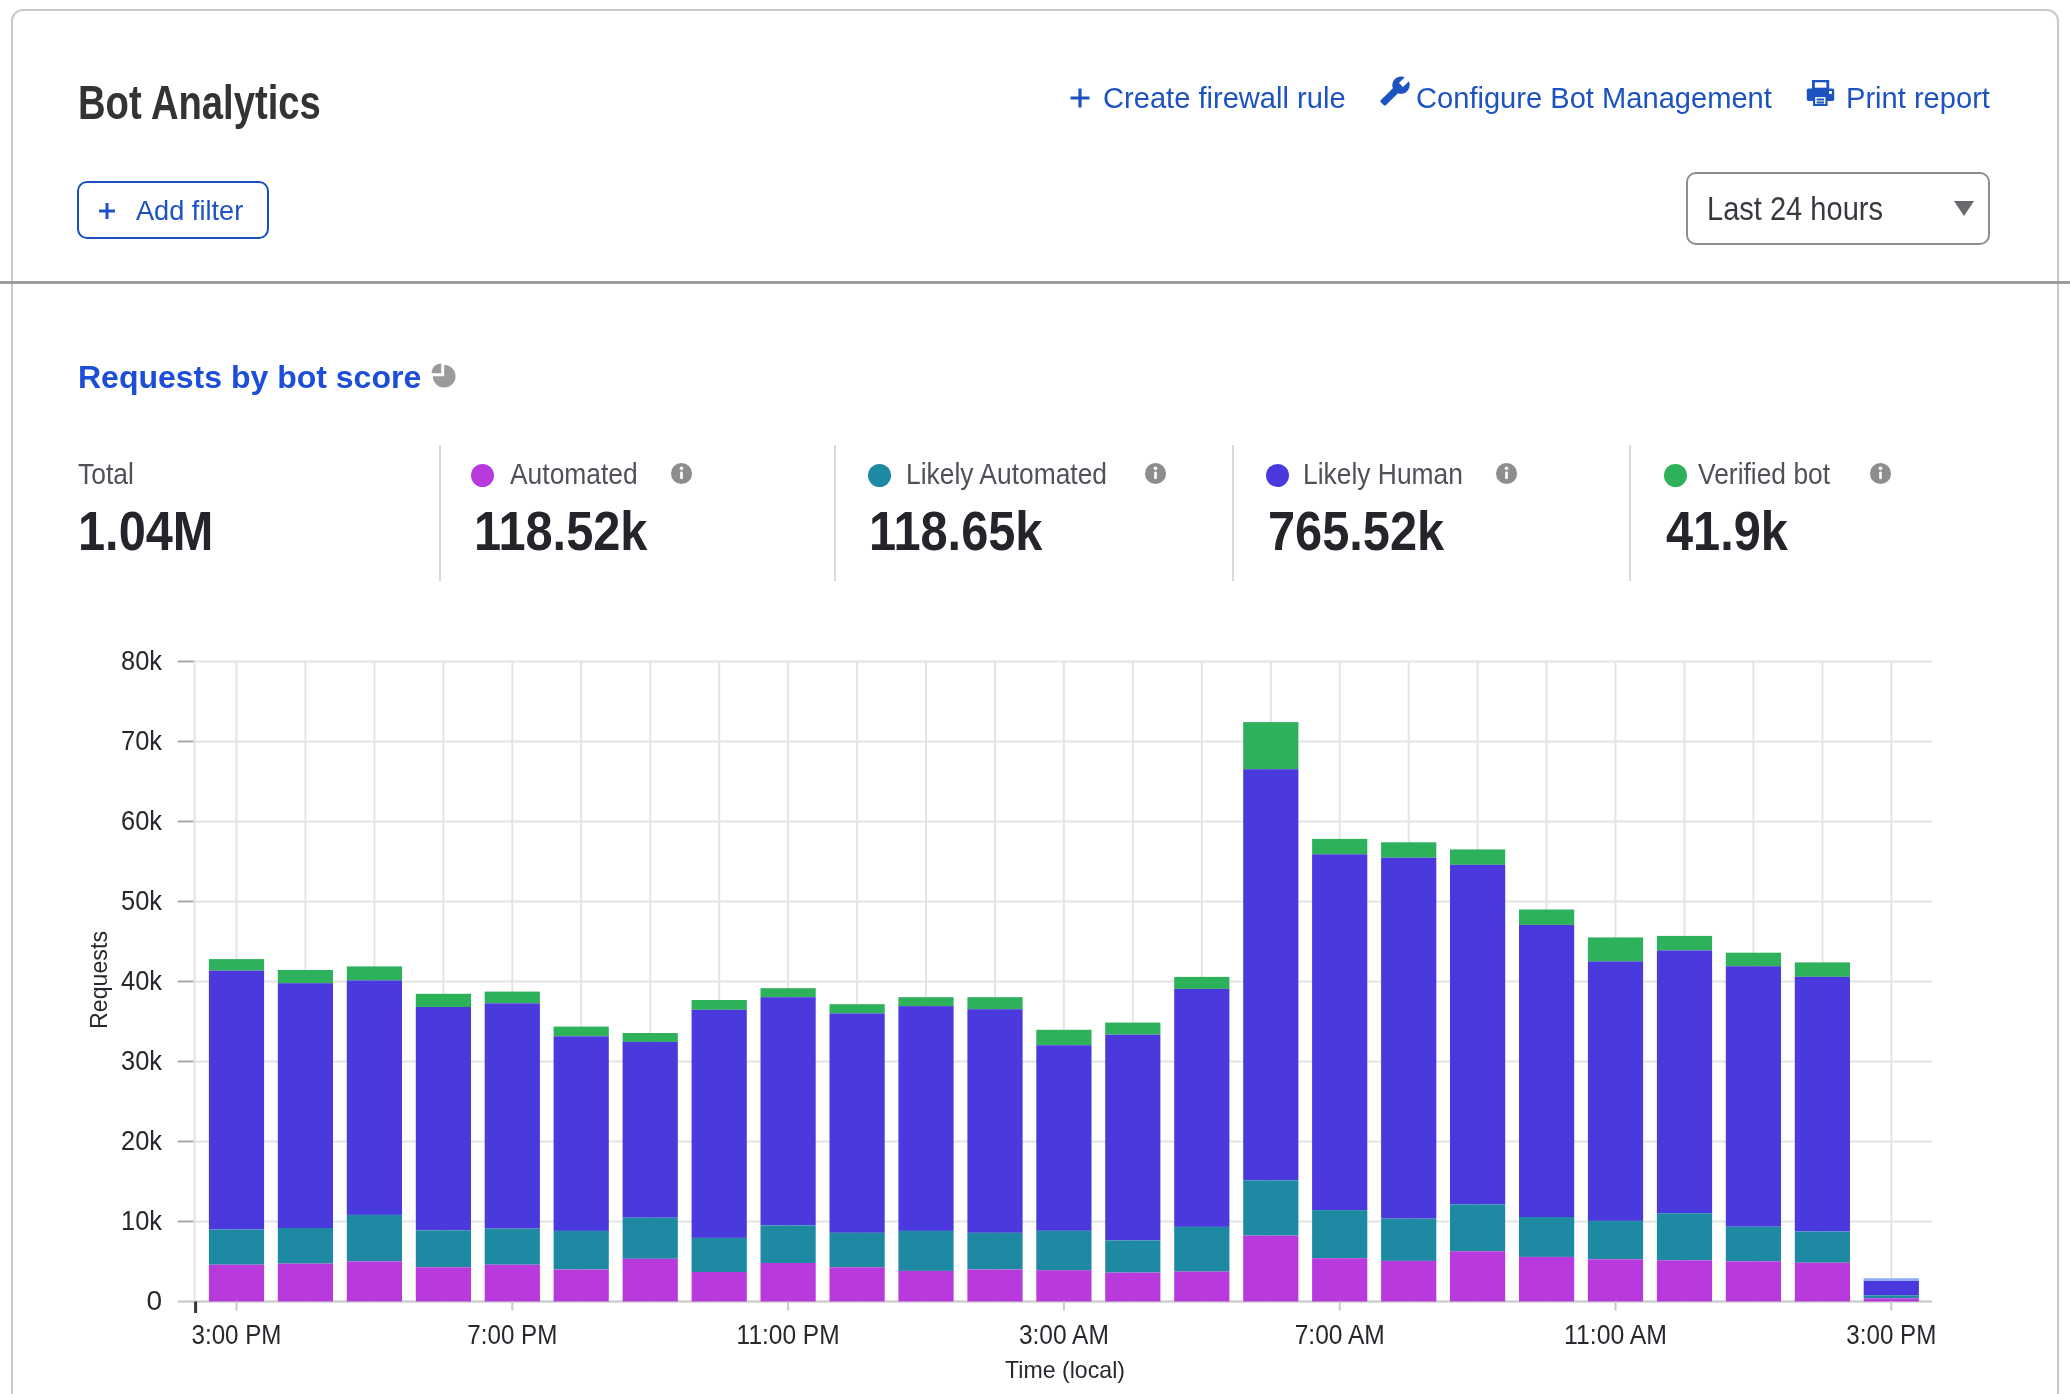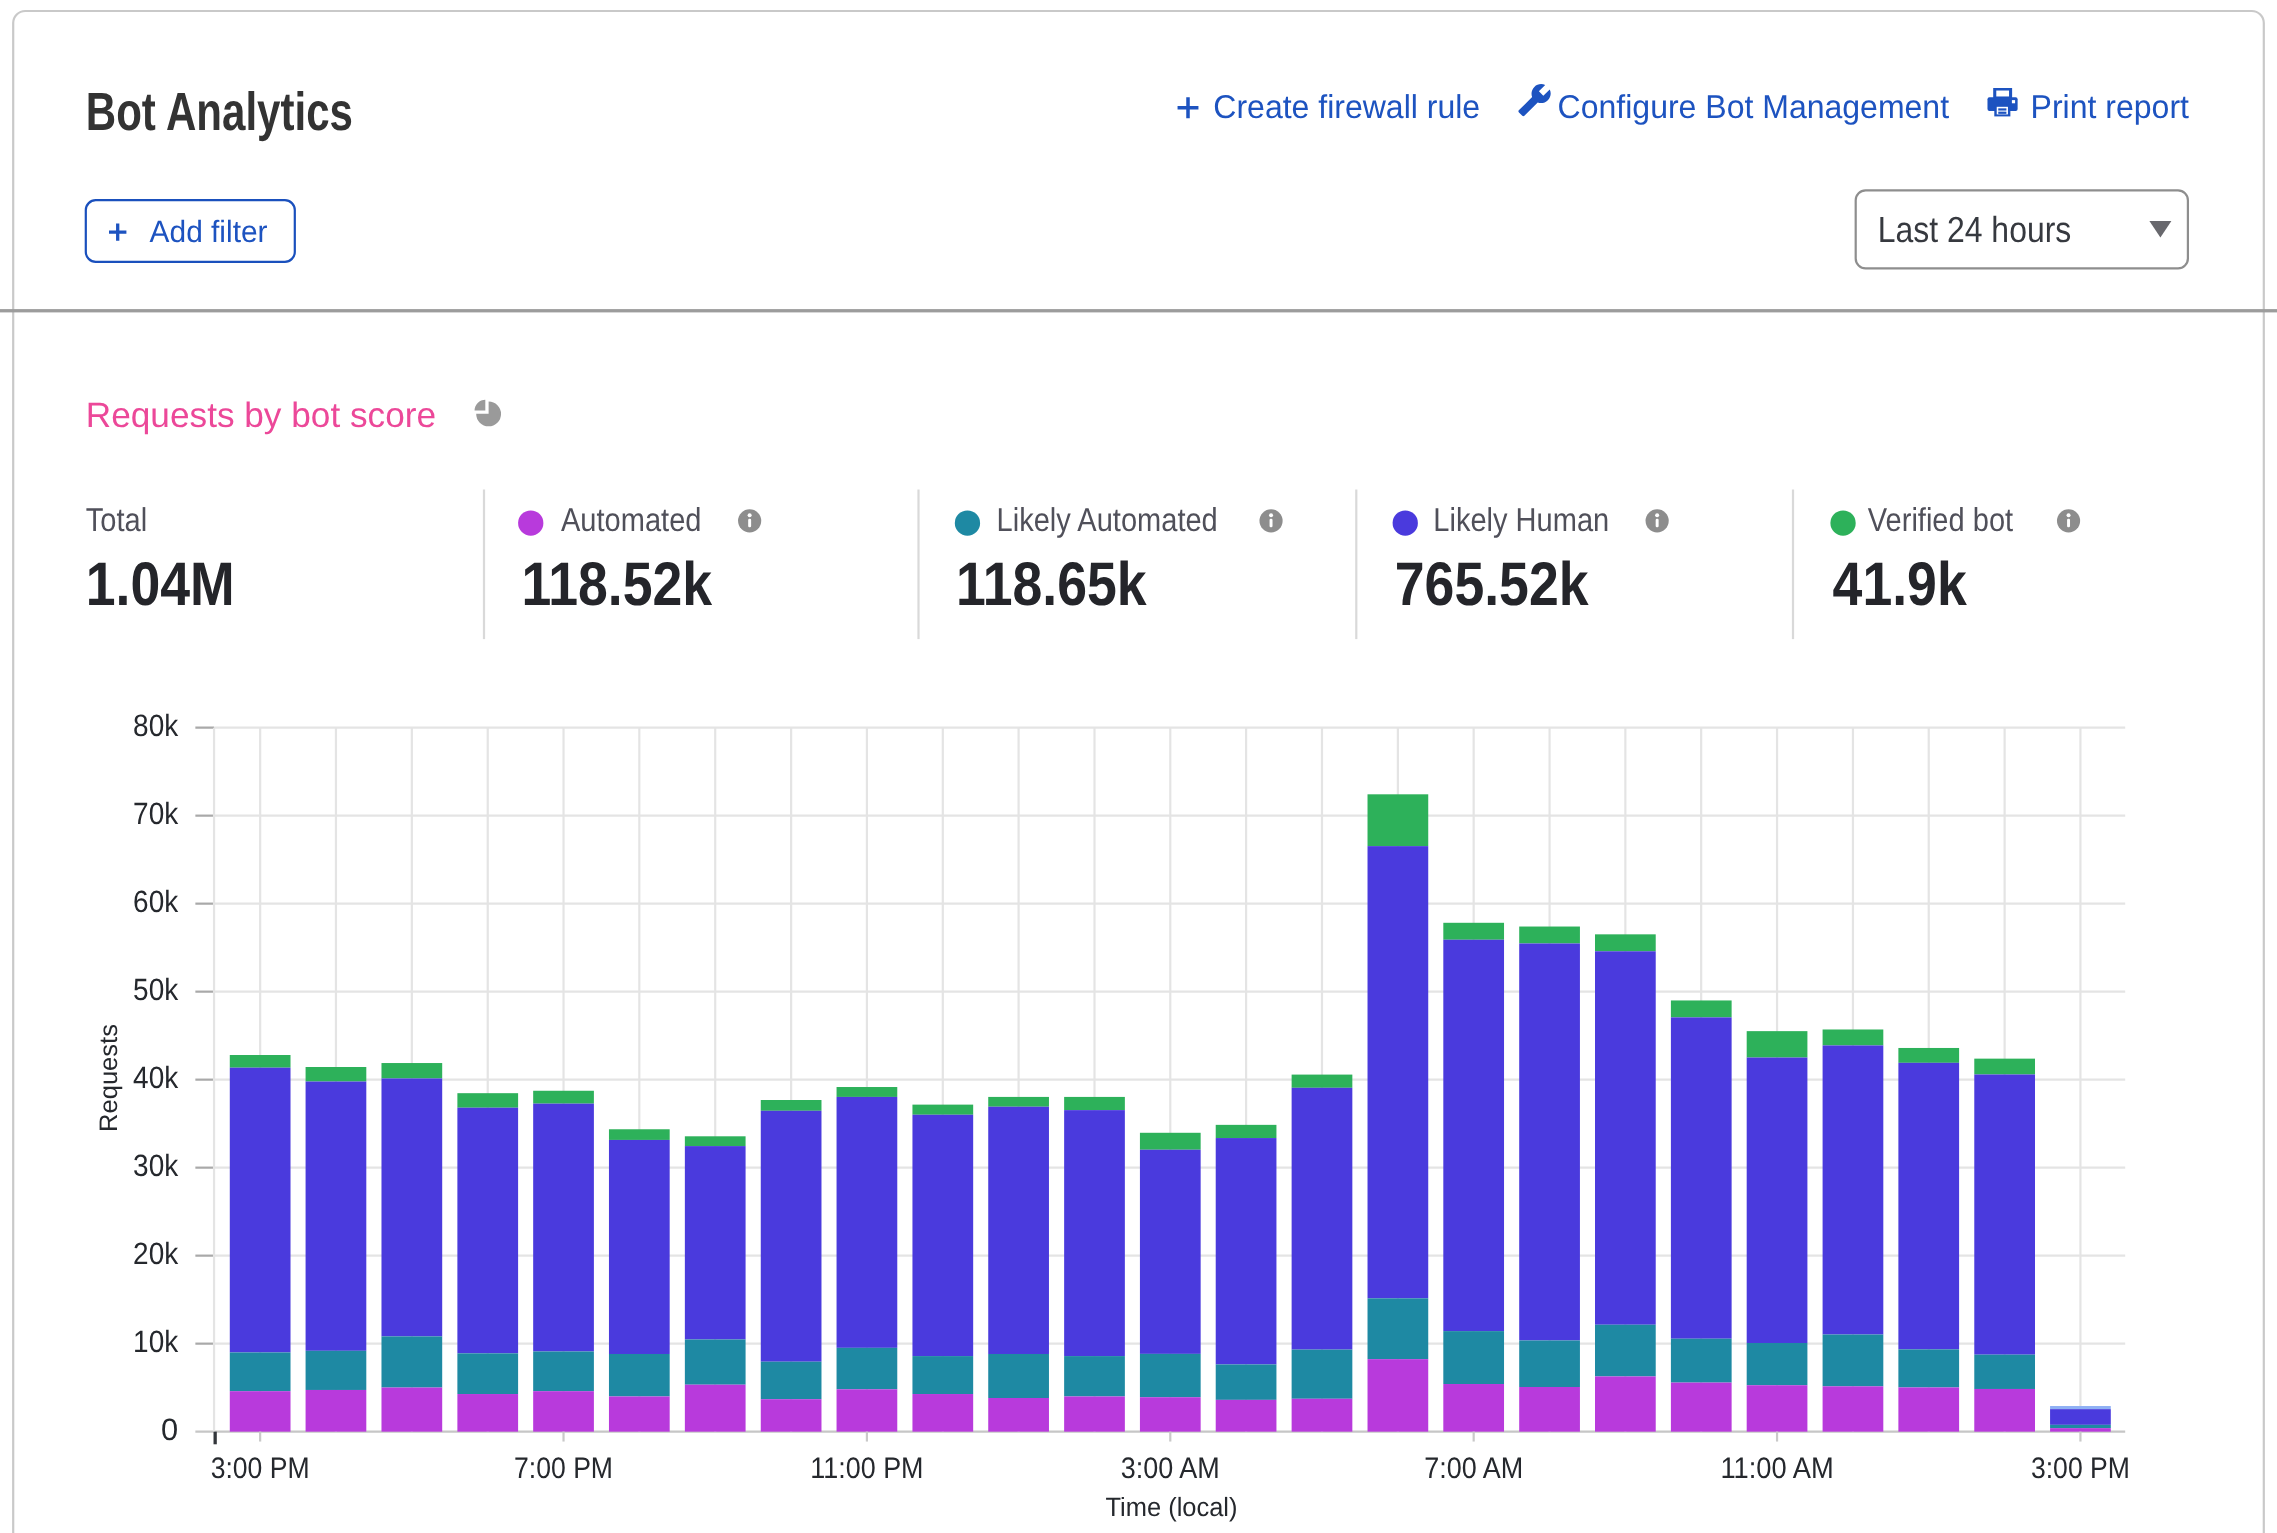--- a/index.html
+++ b/index.html
@@ -38,21 +38,21 @@
       <path d="M12 2.5v19M2.5 12h19" stroke="#1d53c0" stroke-width="3.6"></path>
     </svg>
   <div class="abs link" style="left:136px;top:195px;font-size:28px;transform:scaleX(0.97)">Add filter</div>
 
   <div class="abs" style="left:1686px;top:172px;width:300px;height:69px;border:2px solid #8e8e8e;border-radius:10px"></div>
   <div class="abs" style="left:1707px;top:190px;font-size:33px;color:#36393f;transform:scaleX(0.88);transform-origin:left top">Last 24 hours</div>
   <div class="abs" style="left:1954px;top:201px;width:0;height:0;border-left:10.5px solid transparent;border-right:10.5px solid transparent;border-top:15px solid #68686d"></div>
 
   <div class="abs" style="left:0;top:281px;width:2070px;height:2.5px;background:#9c9c9c"></div>
 
-  <div class="abs" style="left:78px;top:359px;font-size:32px;font-weight:400;color:#ec4899">Requests by bot score</div>
+  <div class="abs" style="left:78px;top:359px;font-size:32px;font-weight:700;color:#1d4ed8">Requests by bot score</div>
   <svg class="abs" style="left:430px;top:362px" width="27" height="27" viewBox="0 0 27 27">
       <path fill="#9a9a9a" d="M14.2 14.2 L14.2 3 A11.3 11.3 0 1 1 2.9 14.2 Z"></path>
       <path fill="#9a9a9a" d="M11.2 11.2 L1.4 11.2 A9.8 9.8 0 0 1 11.2 1.4 Z"></path>
     </svg>
 
   <div class="abs" style="left:439px;top:445px;width:2px;height:136px;background:#d9d9d9"></div>
 <div class="abs" style="left:834px;top:445px;width:2px;height:136px;background:#d9d9d9"></div>
 <div class="abs" style="left:1232px;top:445px;width:2px;height:136px;background:#d9d9d9"></div>
 <div class="abs" style="left:1629px;top:445px;width:2px;height:136px;background:#d9d9d9"></div>
 <div class="abs lbl" style="left:78px;top:457px">Total</div>

